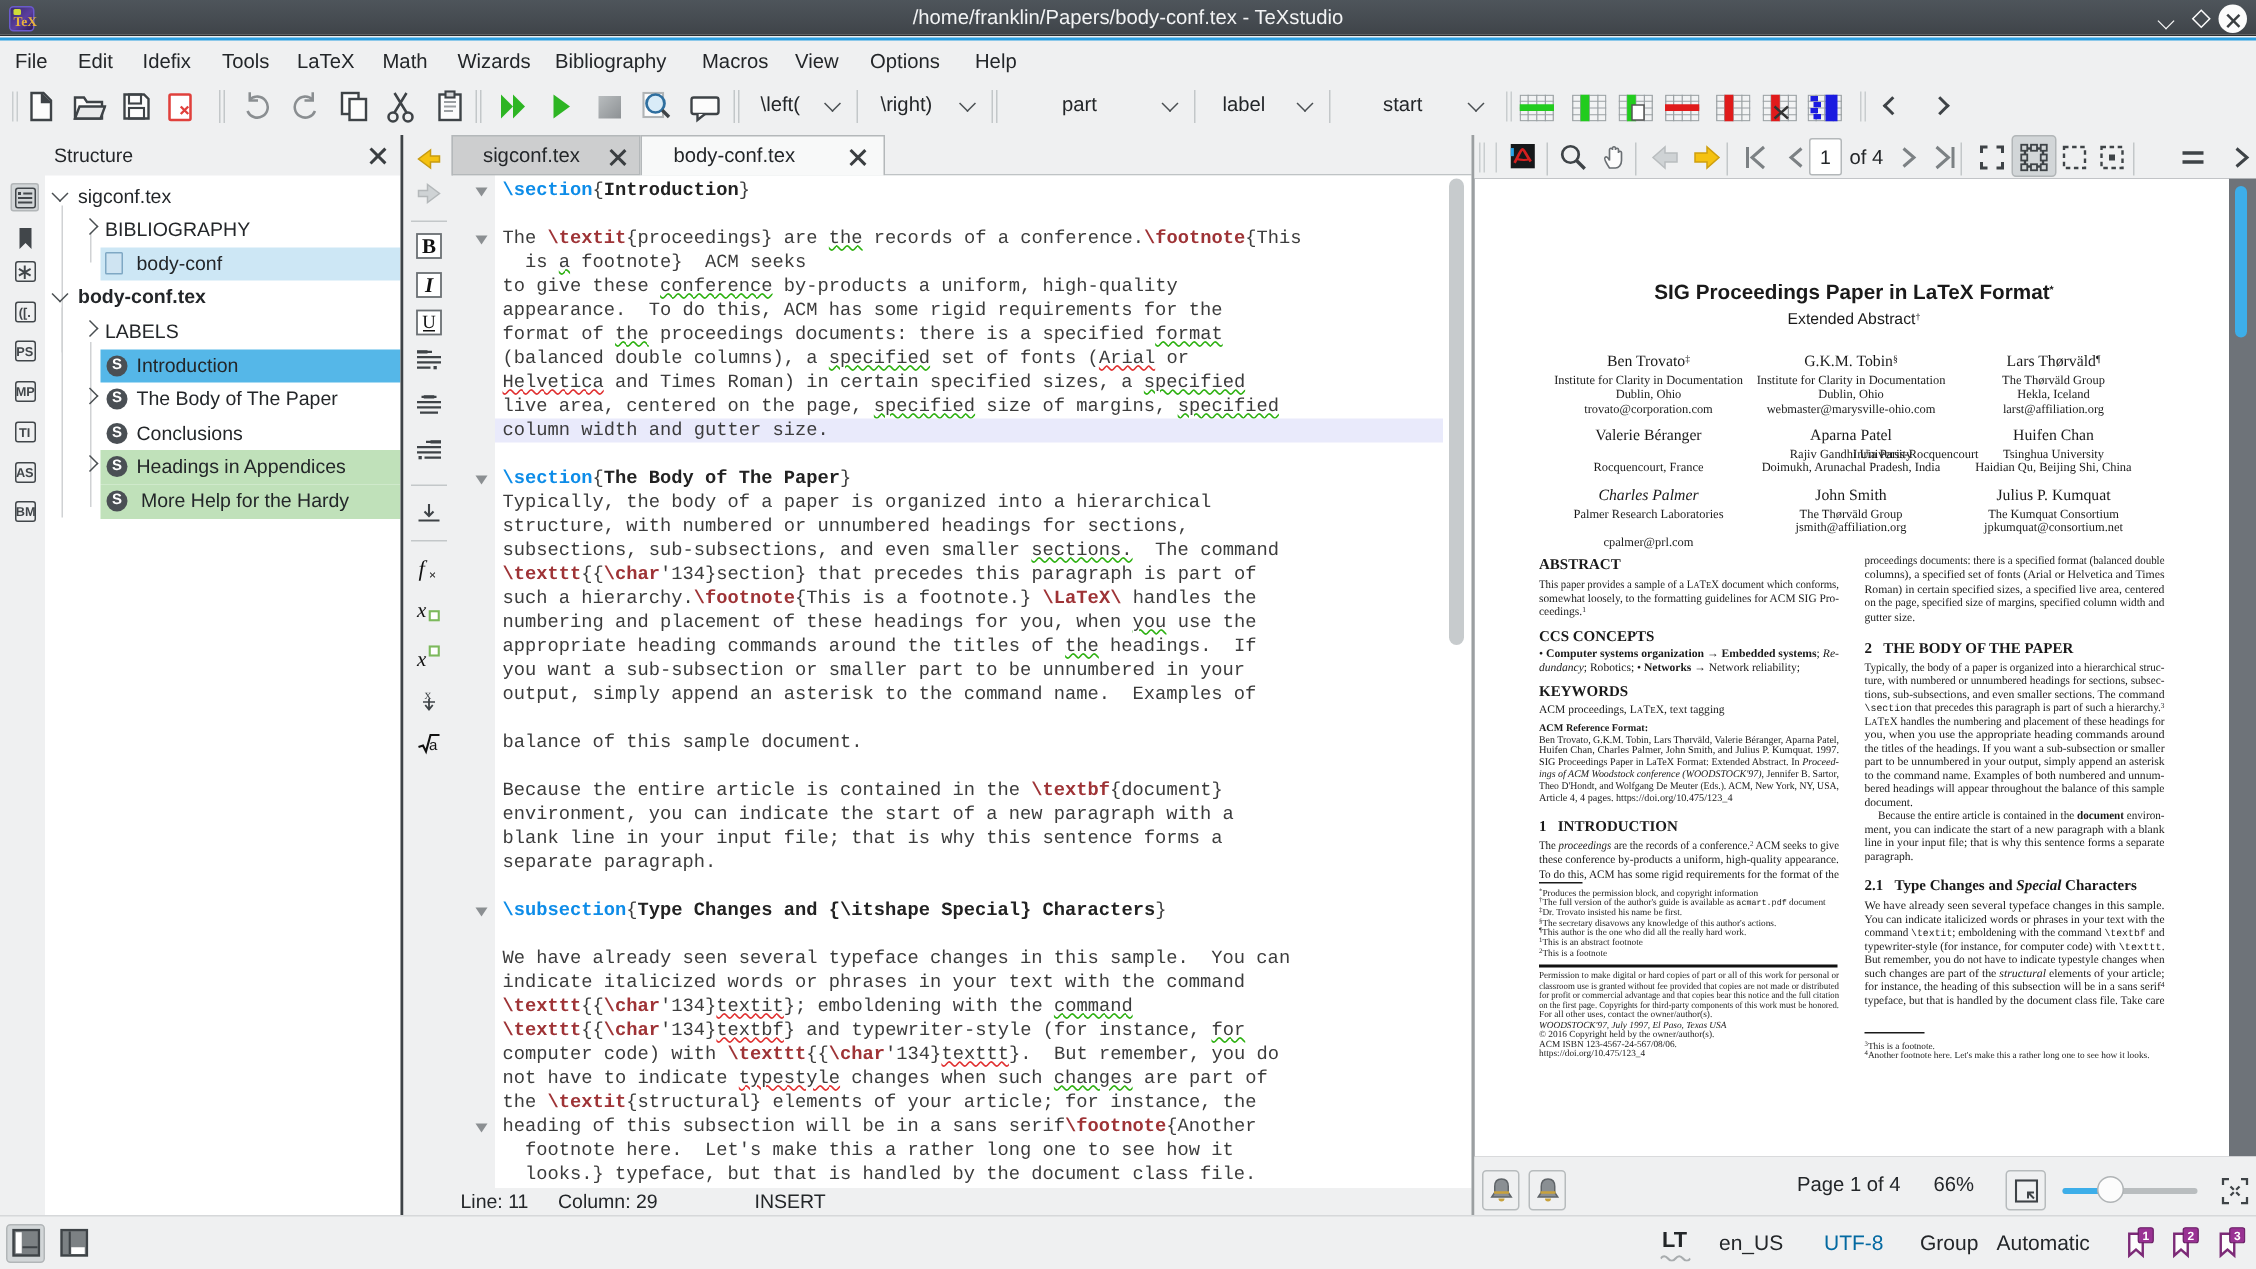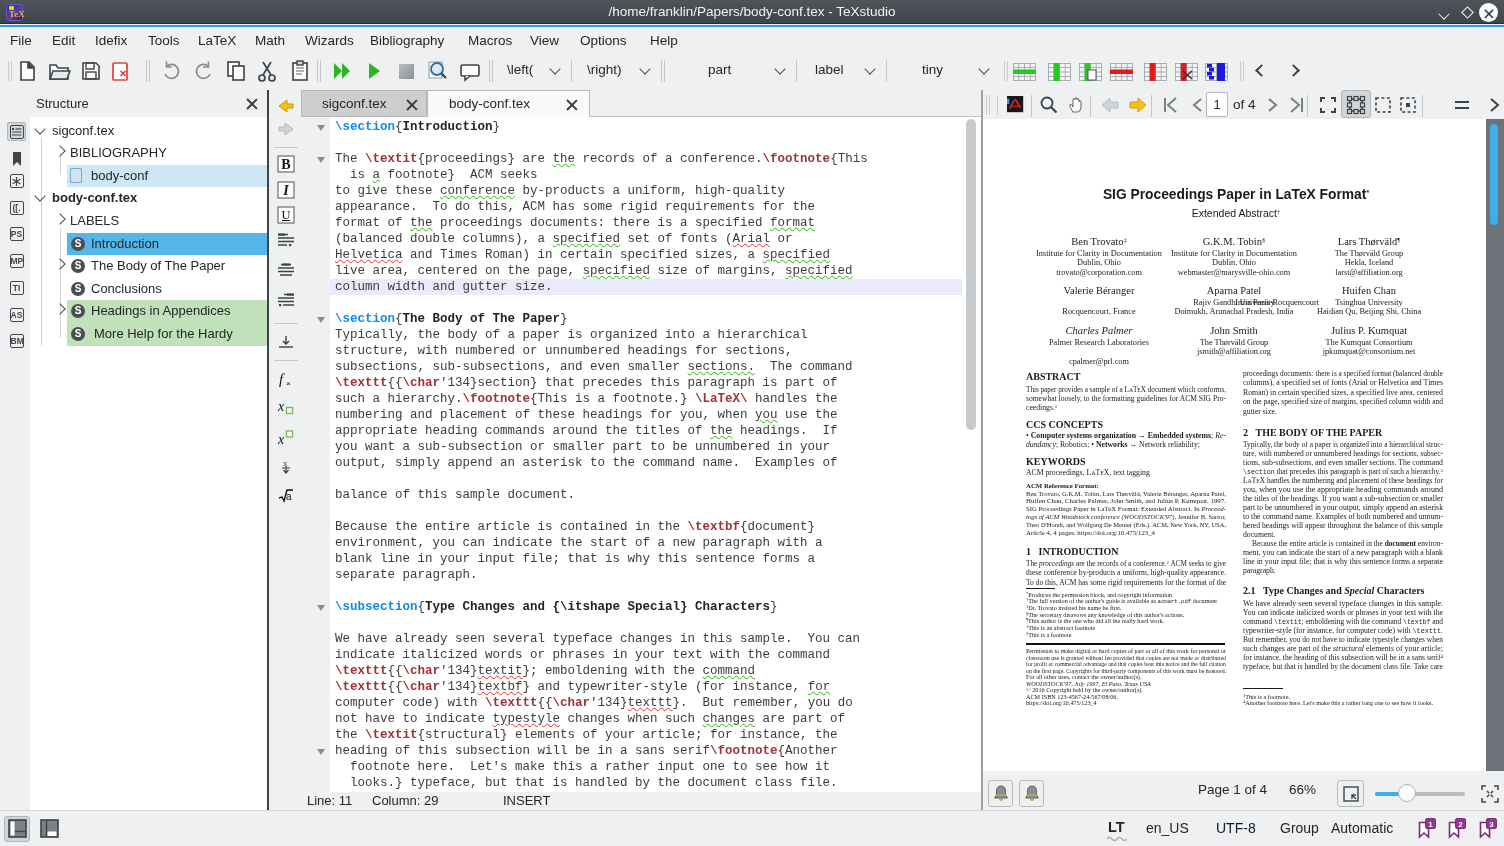--- a/index.html
+++ b/index.html
@@ -193,21 +193,21 @@
       <span class="lab" style="left:42px">part</span>
       <span class="chevi" style="position:absolute;right:12px;top:7px;transform:rotate(45deg)"></span>
     </div>
 <div class="tsep" style="left:796px"></div>
 <div class="combo" style="left:796px;width:90px">
       <span class="lab" style="left:19px">label</span>
       <span class="chevi" style="position:absolute;right:12px;top:7px;transform:rotate(45deg)"></span>
     </div>
 <div class="tsep" style="left:886px"></div>
 <div class="combo" style="left:886px;width:114px">
-      <span class="lab" style="left:36px">tiny</span>
+      <span class="lab" style="left:36px">start</span>
       <span class="chevi" style="position:absolute;right:12px;top:7px;transform:rotate(45deg)"></span>
     </div>
 <div class="grip" style="left:1004px"></div>
     <div class="grip" style="left:1007px"></div>
 <svg class="ticon" style="left:1013px;top:8px;width:23px;height:18px" width="23" height="18" viewBox="0 0 23 18">
       <g stroke="#9aa0a3" stroke-width="0.8" fill="#f2f3f4">
         <rect x="0.5" y="0.5" width="22" height="17"></rect>
         <line x1="0" y1="4.5" x2="23" y2="4.5"></line>
         <line x1="0" y1="9.0" x2="23" y2="9.0"></line>
         <line x1="0" y1="13.5" x2="23" y2="13.5"></line>
@@ -487,21 +487,21 @@
 <div class="cl" style="top:567px">separate paragraph.</div>
 <div class="cl" style="top:599px"><span class="s">\subsection</span>{<span class="b">Type Changes and {\itshape Special} Characters</span>}</div>
 <div class="cl" style="top:631px">We have already seen several typeface changes in this sample.  You can</div>
 <div class="cl" style="top:647px">indicate italicized words or phrases in your text with the command</div>
 <div class="cl" style="top:663px"><span class="c">\texttt</span>{{<span class="c">\char</span>'134}<span class="wr">textit</span>}; emboldening with the <span class="wg">command</span></div>
 <div class="cl" style="top:679px"><span class="c">\texttt</span>{{<span class="c">\char</span>'134}<span class="wr">textbf</span>} and typewriter-style (for instance, <span class="wg">for</span></div>
 <div class="cl" style="top:695px">computer code) with <span class="c">\texttt</span>{{<span class="c">\char</span>'134}<span class="wr">texttt</span>}.  But remember, you do</div>
 <div class="cl" style="top:711px">not have to indicate <span class="wr">typestyle</span> changes when such <span class="wg">changes</span> are part of</div>
 <div class="cl" style="top:727px">the <span class="c">\textit</span>{structural} elements of your article; for instance, the</div>
 <div class="cl" style="top:743px">heading of this subsection will be in a sans serif<span class="c">\footnote</span>{Another</div>
-<div class="cl" style="top:759px">  footnote here.  Let's make this a rather input one to see how it</div>
+<div class="cl" style="top:759px">  footnote here.  Let's make this a rather long one to see how it</div>
 <div class="cl" style="top:775px">  looks.} typeface, but that is handled by the document class file.</div>
     </div>
   </div>
 <div id="edscroll">
     <div class="handle"></div>
   </div>
 <div id="edstatus">
     <span style="position:absolute;left:5px;top:1px">Line: 11</span>
     <span style="position:absolute;left:70px;top:1px">Column: 29</span>
     <span style="position:absolute;left:201px;top:1px">INSERT</span>
@@ -734,21 +734,21 @@
 <svg style="position:absolute;left:40px;top:8px" width="19" height="19" viewBox="0 0 19 19">
       <rect x="1" y="1" width="17" height="17" fill="#7c8184" stroke="#3e4347" stroke-width="1.6"></rect>
       <path d="M6.5 2v15" stroke="#3e4347" stroke-width="1.4"></path>
       <rect x="7.5" y="12.5" width="9" height="4.5" fill="#fff"></rect>
     </svg>
 <div style="position:absolute;left:1108px;top:8px;font-size:14.5px;color:#232629;font-weight:bold">LT</div>
 <svg style="position:absolute;left:1107px;top:25px" width="20" height="5" viewBox="0 0 20 5">
       <path d="M0 3q2.5-3 5 0t5 0 5 0 5 0" fill="none" stroke="#a8acae" stroke-width="1.4"></path>
     </svg>
 <div style="position:absolute;left:1146px;top:9px;font-size:14px;color:#232629">en_US</div>
-<div style="position:absolute;left:1216px;top:9px;font-size:14px;color:#0f172a">UTF-8</div>
+<div style="position:absolute;left:1216px;top:9px;font-size:14px;color:#0369a1">UTF-8</div>
 <div style="position:absolute;left:1280px;top:9px;font-size:14px;color:#232629">Group</div>
 <div style="position:absolute;left:1331px;top:9px;font-size:14px;color:#232629">Automatic</div>
 <svg style="position:absolute;left:1417px;top:7px" width="19" height="21" viewBox="0 0 19 21">
       <path d="M2.5 4.5h9v14.5l-4.5-4-4.5 4z" fill="#fdfdfd" stroke="#7c2a77" stroke-width="1.6"></path>
       <rect x="8.5" y="0.5" width="10" height="10" rx="1.5" fill="#993293" stroke="#6a1f66" stroke-width="0.8"></rect>
       <text x="13.5" y="8.5" text-anchor="middle" font-size="8" font-weight="bold" fill="#fff" font-family="Liberation Sans">1</text>
     </svg>
 <svg style="position:absolute;left:1447px;top:7px" width="19" height="21" viewBox="0 0 19 21">
       <path d="M2.5 4.5h9v14.5l-4.5-4-4.5 4z" fill="#fdfdfd" stroke="#7c2a77" stroke-width="1.6"></path>
       <rect x="8.5" y="0.5" width="10" height="10" rx="1.5" fill="#993293" stroke="#6a1f66" stroke-width="0.8"></rect>

